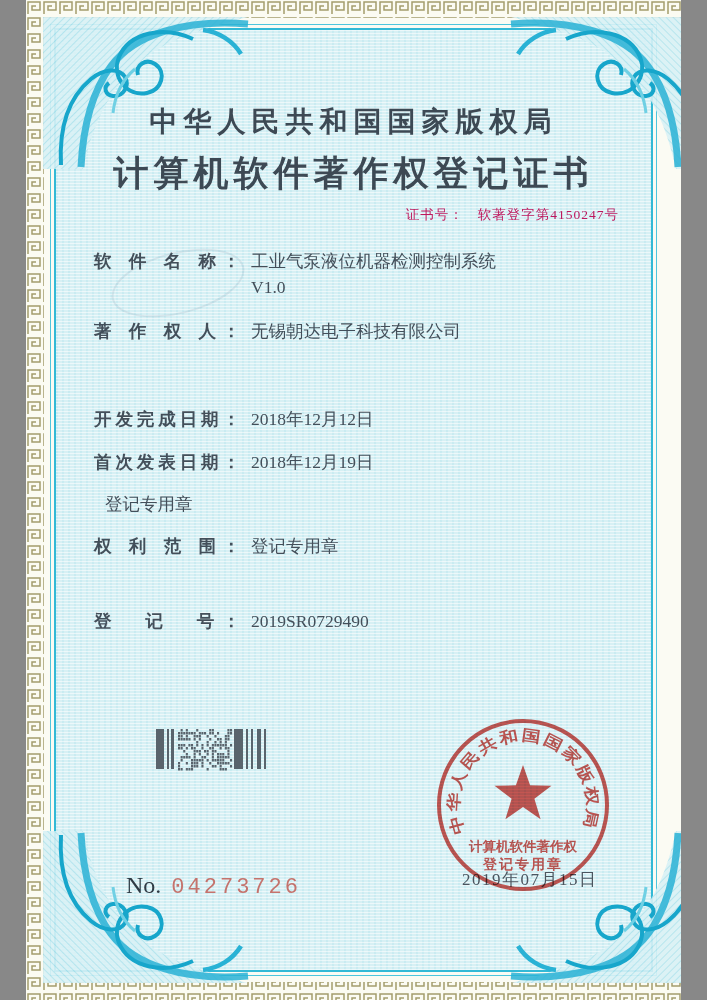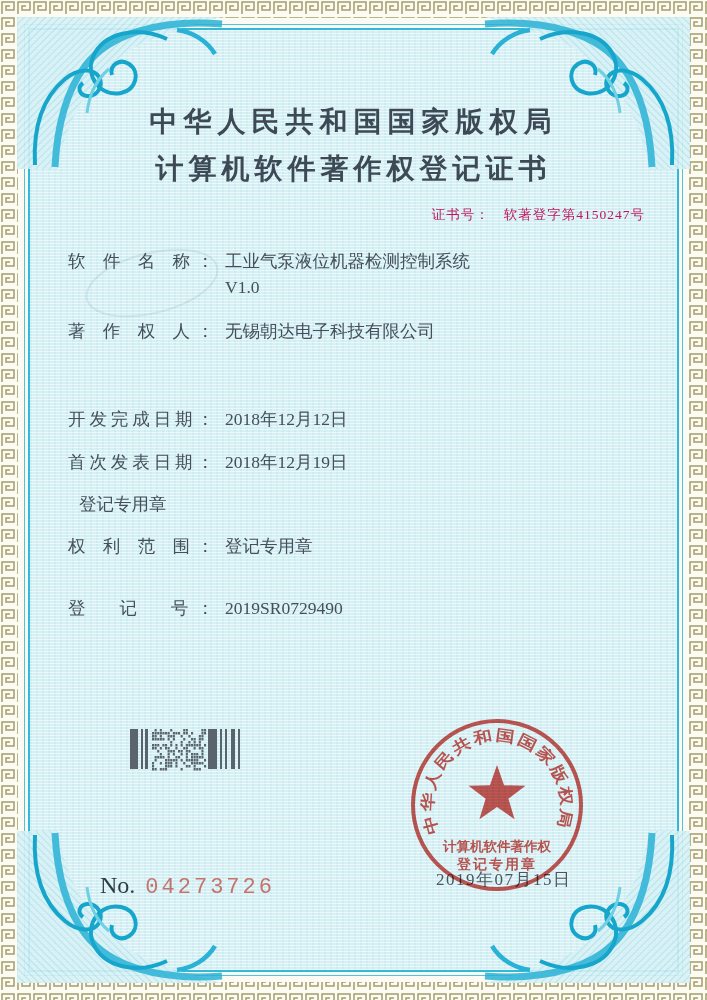--- a/index.html
+++ b/index.html
@@ -1,48 +1,48 @@
 <!DOCTYPE html>
 <html><head>
 <meta charset="utf-8">
 <style>
   html,body{margin:0;padding:0;}
   body{background:#888;font-family:"Liberation Serif","DejaVu Serif",serif;}
   .page{
-    position:relative;width:707px;height:1000px;margin:0 auto;
+    position:relative;width:655px;height:1000px;margin:0 auto;
     background:#fbfbf3;overflow:hidden;
   }
   .border-meander{position:absolute;left:0;top:0;z-index:1;pointer-events:none;}
   .frame-a{position:absolute;inset:24px;border:1px solid #4ec5dd;z-index:1;}
   .frame-b{
     position:absolute;inset:28px;border:2px solid #33b9d6;z-index:0;
     background-color:#d7f0f4;
     background-image:
       repeating-linear-gradient(0deg, rgba(255,255,255,.55) 0 1px, rgba(255,255,255,0) 1px 3px),
       repeating-linear-gradient(90deg, rgba(170,224,235,.30) 0 2px, rgba(170,224,235,0) 2px 6px);
   }
   .corners{position:absolute;left:0;top:0;z-index:2;pointer-events:none;}
   .content{position:absolute;inset:0;z-index:3;}
   .authority{
     position:absolute;top:103px;left:0;right:0;text-align:center;
     font-size:28px;font-weight:bold;letter-spacing:6px;color:#3d4954;
   }
   .cert-title{
     position:absolute;top:150px;left:0;right:0;text-align:center;
-    font-size:28px;font-weight:bold;letter-spacing:5px;color:#3d4954;
+    font-size:35px;font-weight:bold;letter-spacing:5px;color:#3d4954;
   }
   .cert-no{
     position:absolute;top:206px;right:62px;font-size:13.5px;color:#be185d;letter-spacing:1px;
   }
   .cert-no .gap{display:inline-block;width:14px;}
   .field-row{
     position:absolute;left:68px;right:40px;display:flex;align-items:flex-start;
     color:#434f5a;font-size:17.5px;line-height:26px;
   }
-  .f-label{display:inline-block;width:146px;flex:none;text-align:justify;text-align-last:justify;}
+  .f-label{display:inline-block;width:146px;flex:none;text-align:justify;text-align-last:justify;font-weight:bold;}
   .f-value{margin-left:11px;}
   .v-line{display:block;}
   .statement{
     position:absolute;left:68px;right:56px;top:636px;
     font-size:17px;color:#434f5a;line-height:41px;letter-spacing:0.5px;
   }
   .statement .ln1{text-indent:33px;}
   .ghost-mark{
     position:absolute;left:84px;top:252px;width:132px;height:58px;
     border:2px solid rgba(110,145,165,0.16);border-radius:50%;
@@ -150,21 +150,21 @@
 
     <div class="field-row" style="top:491px">
       <span class="f-value">登记专用章</span>
     </div>
 
     <div class="field-row" style="top:533px">
       <span class="f-label">权 利 范 围：</span>
       <span class="f-value">登记专用章</span>
     </div>
 
-    <div class="field-row" style="top:595px">
+    <div class="field-row" style="top:608px">
       <span class="f-label">登　记　号：</span>
       <span class="f-value">2019SR0729490</span>
     </div>
 
 
     <svg class="barcode" id="barcode-svg" width="118" height="44">
         <rect x="2" y="1" width="8" height="40" fill="#59646d"></rect>
         <rect x="13" y="1" width="2" height="40" fill="#59646d"></rect>
         <rect x="17" y="1" width="3" height="40" fill="#59646d"></rect>
         <rect x="24" y="4" width="2.1" height="2.5" fill="#59646d"></rect>

